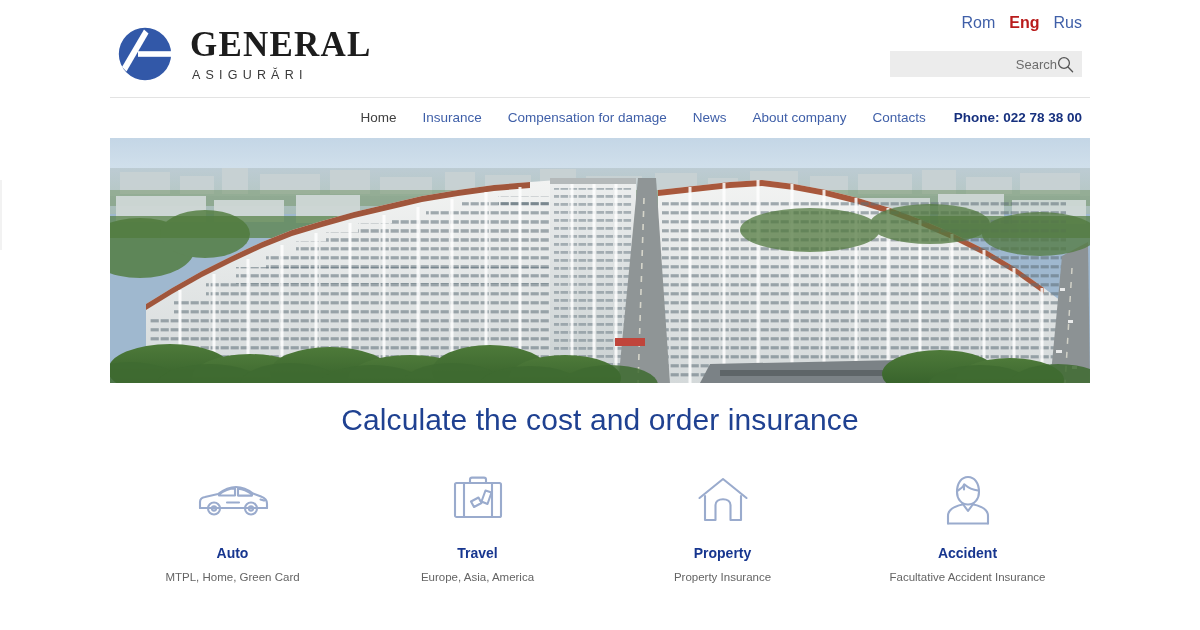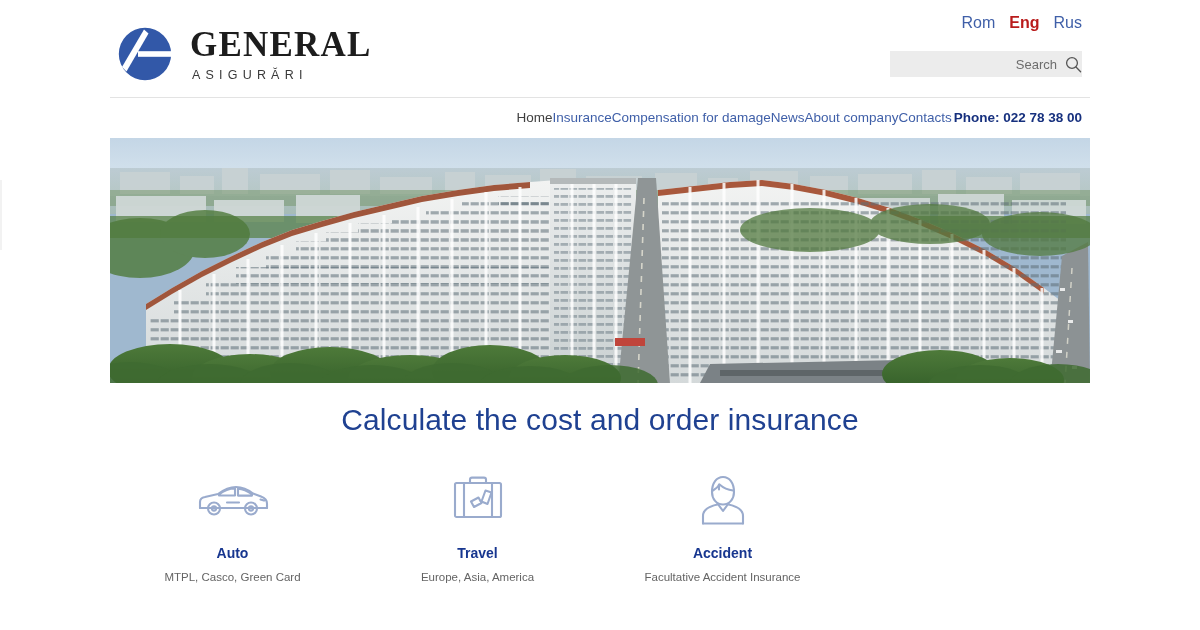--- a/index.html
+++ b/index.html
@@ -102,21 +102,21 @@
   .search-box {
     position: absolute;
     right: 118px;
     top: 51px;
     width: 192px;
     height: 26px;
     background: #ececec;
     display: flex;
     align-items: center;
     justify-content: flex-end;
-    gap: 8px;
+    padding-right: 8px;
   }
 
   .search-input {
     background: transparent;
     border: none;
     outline: none;
     text-align: right;
     font-family: "Liberation Sans", sans-serif;
     font-size: 13px;
     color: #6d6d6d;
@@ -136,20 +136,21 @@
     background: #e3e3e3;
   }
 
   
   .nav {
     position: absolute;
     top: 110px;
     right: 118px;
     display: flex;
     align-items: baseline;
+    gap: 26px;
     font-size: 13.5px;
   }
 
   .nav-item {
     color: #3f5fa8;
     text-decoration: none;
     white-space: nowrap;
     cursor: pointer;
   }
 
@@ -516,38 +517,48 @@
           <path d="M42 10.6 C47.5 11 51.5 13 56 16.2 L56 17.6 L42 17.6 Z"></path>
           <circle cx="18" cy="30.5" r="6"></circle>
           <circle cx="18" cy="30.5" r="2.1"></circle>
           <circle cx="55" cy="30.5" r="6"></circle>
           <circle cx="55" cy="30.5" r="2.1"></circle>
           <path d="M31 24.5 L43 24.5"></path>
           <path d="M64.5 21.5 L68 22.6"></path>
         </svg>
       </div>
       <div class="service-name">Auto</div>
-      <div class="service-desc">MTPL, Casco, Green Card</div>
+      <div class="service-desc">MTPL, Home, Green Card</div>
     </div>
 
     <div class="service">
       <div class="service-icon">
         <svg width="54" height="50" viewBox="0 0 54 50" xmlns="http://www.w3.org/2000/svg" fill="none" stroke="#9aabcd" stroke-width="2.1" stroke-linejoin="round" stroke-linecap="round">
           <path d="M19 8 L19 4.5 C19 3.4 19.9 2.6 21 2.6 L33 2.6 C34.1 2.6 35 3.4 35 4.5 L35 8"></path>
           <rect x="4" y="8" width="46" height="34" rx="1.6"></rect>
           <path d="M13 8 L13 42"></path>
           <path d="M41 8 L41 42"></path>
           <path d="M20 26.5 L27.5 22.5 L30.5 28 L23 32 Z"></path>
           <path d="M34.5 15.5 L40.5 17.5 L36.5 29 L30.5 26.5 Z"></path>
         </svg>
       </div>
       <div class="service-name">Travel</div>
       <div class="service-desc">Europe, Asia, America</div>
     </div>
 
+    <div class="service">
+      <div class="service-icon">
+        <svg width="52" height="48" viewBox="0 0 52 48" xmlns="http://www.w3.org/2000/svg" fill="none" stroke="#9aabcd" stroke-width="2.1" stroke-linejoin="round" stroke-linecap="round">
+          <path d="M2.5 22 L26 3 L49.5 22"></path>
+          <path d="M8 20 L8 44 L18.5 44 L18.5 29 C18.5 25.6 21.5 23.2 26 23.2 C30.5 23.2 33.5 25.6 33.5 29 L33.5 44 L44 44 L44 20"></path>
+        </svg>
+      </div>
+      <div class="service-name">Property</div>
+      <div class="service-desc">Property Insurance</div>
+    </div>
 
     <div class="service">
       <div class="service-icon">
         <svg width="48" height="52" viewBox="0 0 48 52" xmlns="http://www.w3.org/2000/svg" fill="none" stroke="#9aabcd" stroke-width="2.1" stroke-linejoin="round" stroke-linecap="round">
           <path d="M13 18 C13 9 17.5 3 24 3 C30.5 3 35 9 35 18 C35 25 30.5 30.5 24 30.5 C17.5 30.5 13 25 13 18 Z"></path>
           <path d="M14 16.5 C16.5 15 19 13 20.5 10.5 C24.5 14 29.5 16 34 16.5"></path>
           <path d="M20 10.5 L20 15.5"></path>
           <path d="M18.5 29.5 L24 37 L29.5 29.5"></path>
           <path d="M4 49.5 L4 42 C4 36 9 32.5 18.5 30.5"></path>
           <path d="M44 49.5 L44 42 C44 36 39 32.5 29.5 30.5"></path>

